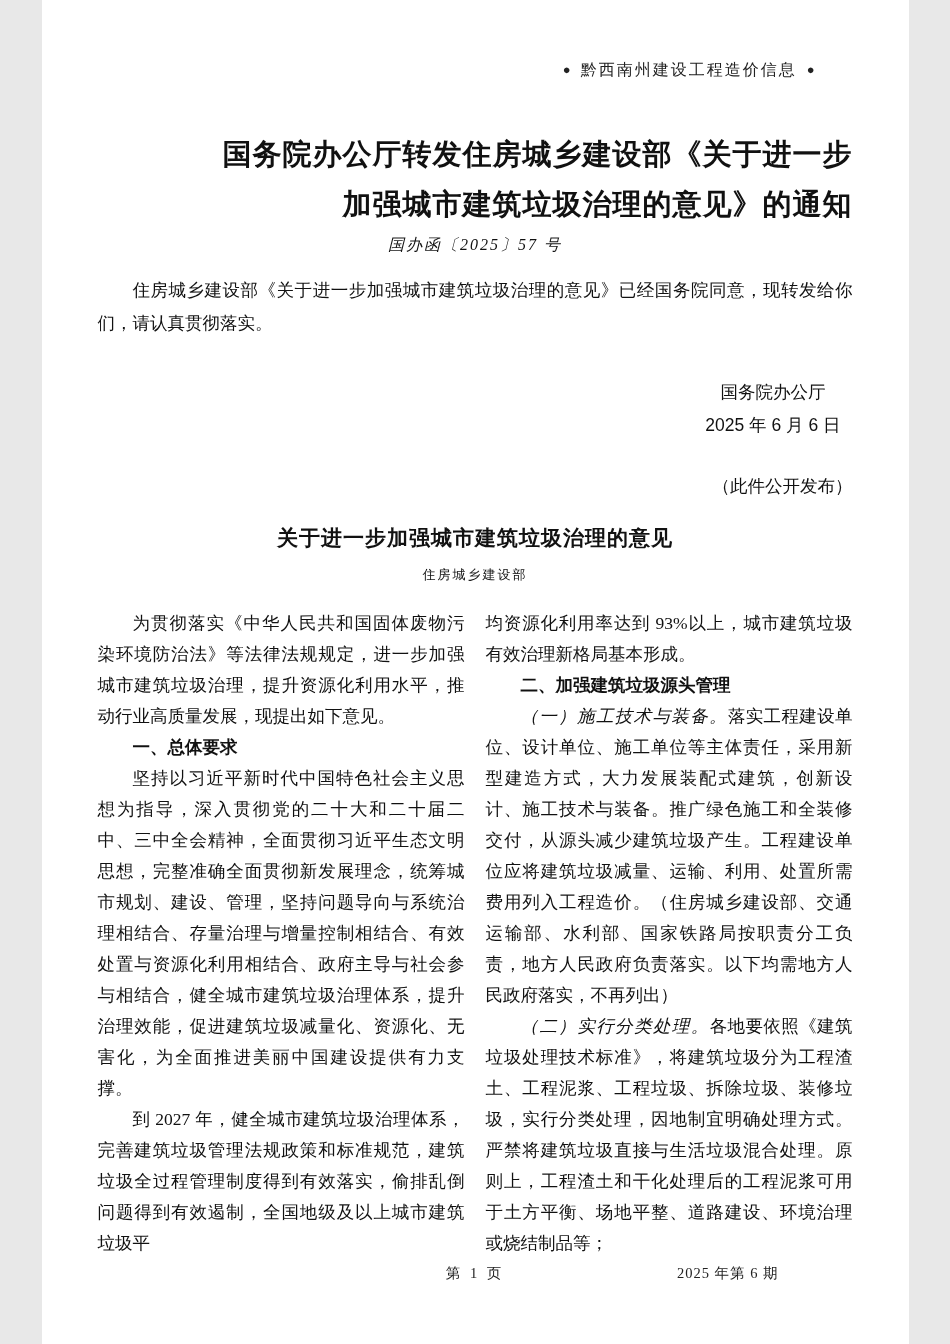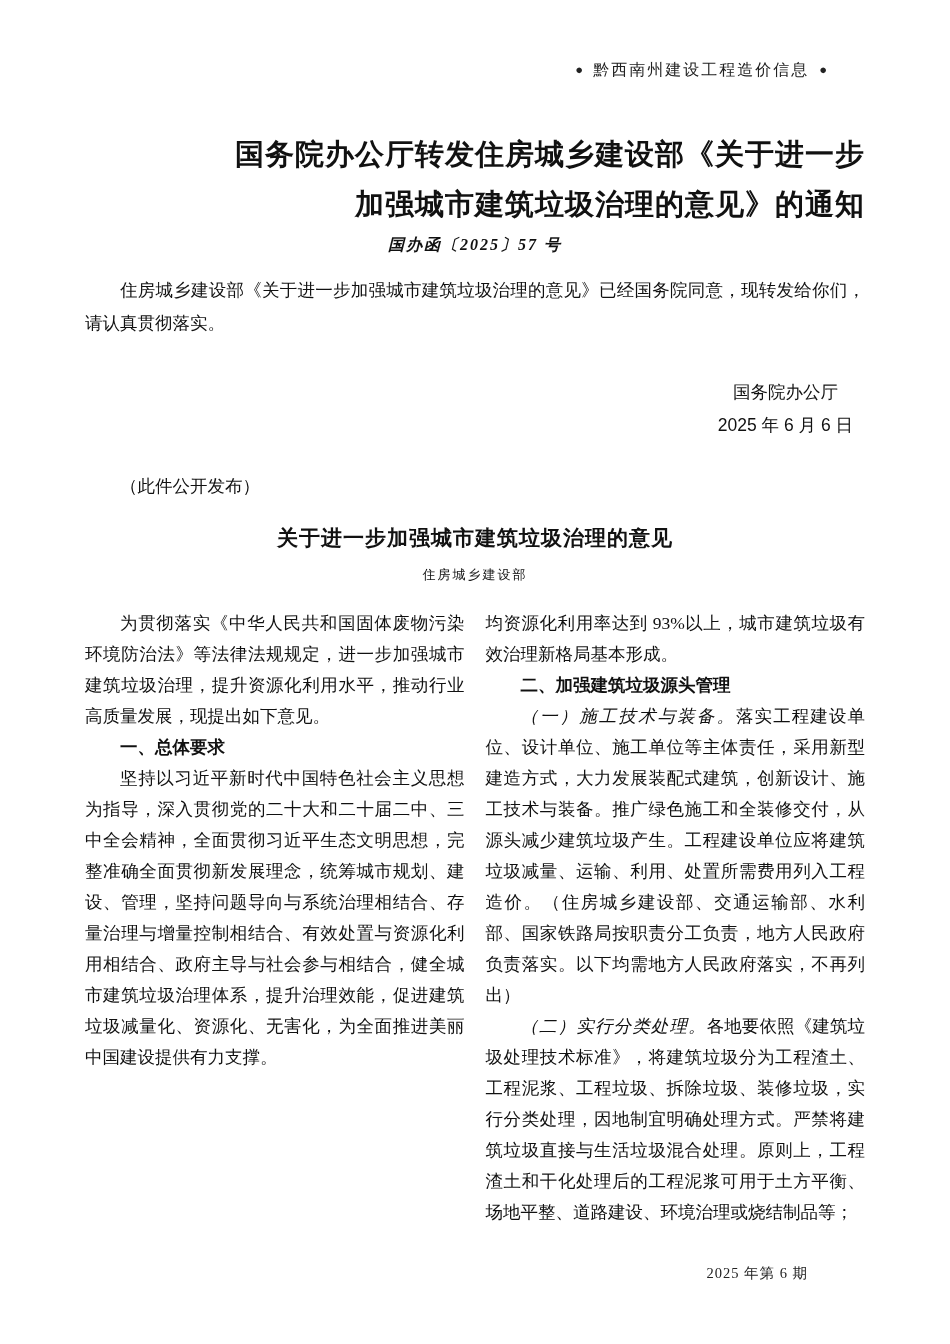--- a/index.html
+++ b/index.html
@@ -1,25 +1,25 @@
 <!DOCTYPE html>
 <html lang="zh"><head>
 <meta charset="utf-8">
 <style>
   * { margin: 0; padding: 0; box-sizing: border-box; }
   html, body { background: #e8e8e8; }
   .page {
     position: relative;
-    width: 950px;
+    width: 867px;
     height: 1344px;
     margin: 0 auto;
     background: #ffffff;
     color: #111111;
     font-family: "Liberation Serif", serif;
-    padding: 0 85px;
+    padding: 0 56px;
     overflow: hidden;
   }
   
   .running-header {
     padding-top: 60px;
     text-align: right;
     padding-right: 38px;
     font-size: 16px;
     letter-spacing: 2px;
     color: #222;
@@ -35,41 +35,40 @@
     font-weight: 700;
     letter-spacing: 1px;
     font-family: "Liberation Serif", serif;
   }
   .doc-number {
     margin-top: 6px;
     text-align: center;
     font-size: 16px;
     font-style: italic;
     letter-spacing: 2px;
-    font-weight: bold;
   }
   
   .intro { margin-top: 18px; font-size: 17.5px; line-height: 33px; text-align: justify; }
   .intro .salutation { text-indent: 0; }
   .intro .notice-body { text-indent: 2em; }
   
   .signature-row {
     margin-top: 36px;
     display: flex;
     justify-content: flex-end;
     padding-right: 12px;
   }
   .signature {
     text-align: center;
     font-size: 17.5px;
     line-height: 33px;
     font-family: "Liberation Sans", sans-serif;
   }
   
-  .public-note { margin-top: 32px; font-size: 17.5px; text-indent: 2em; }
+  .public-note { margin-top: 32px; font-size: 17.5px; text-indent: 2em; text-align: right; }
   
   .opinion-title {
     margin-top: 26px;
     text-align: center;
     font-size: 21px;
     font-weight: 700;
     letter-spacing: 1px;
   }
   .opinion-author { margin-top: 14px; text-align: center; font-size: 13px; letter-spacing: 2px; }
   
@@ -94,21 +93,21 @@
     height: 22px;
     font-size: 14.5px;
     color: #222;
   }
   .page-footer .page-num {
     position: absolute; left: 0; right: 0;
     text-align: center;
     letter-spacing: 3px;
   }
   .page-footer .issue {
-    position: absolute; right: 142px;
+    position: absolute; right: 130px;
     letter-spacing: 1px;
   }
 </style>
 </head>
 <body>
 
 <div class="page">
 
   <div class="running-header">
     <span class="bullet">●</span><span class="htext">黔西南州建设工程造价信息</span><span class="bullet">●</span>
@@ -136,28 +135,30 @@
 
   <h2 class="opinion-title">关于进一步加强城市建筑垃圾治理的意见</h2>
   <div class="opinion-author">住房城乡建设部</div>
 
   <div class="columns">
 
     <div class="column">
       <p class="col-para">为贯彻落实《中华人民共和国固体废物污染环境防治法》等法律法规规定，进一步加强城市建筑垃圾治理，提升资源化利用水平，推动行业高质量发展，现提出如下意见。</p>
       <p class="col-heading">一、总体要求</p>
       <p class="col-para">坚持以习近平新时代中国特色社会主义思想为指导，深入贯彻党的二十大和二十届二中、三中全会精神，全面贯彻习近平生态文明思想，完整准确全面贯彻新发展理念，统筹城市规划、建设、管理，坚持问题导向与系统治理相结合、存量治理与增量控制相结合、有效处置与资源化利用相结合、政府主导与社会参与相结合，健全城市建筑垃圾治理体系，提升治理效能，促进建筑垃圾减量化、资源化、无害化，为全面推进美丽中国建设提供有力支撑。</p>
+      <p class="col-para">到 2027 年，健全城市建筑垃圾治理体系，完善建筑垃圾管理法规政策和标准规范，建筑垃圾全过程管理制度得到有效落实，偷排乱倒问题得到有效遏制，全国地级及以上城市建筑垃圾平</p>
     </div>
 
     <div class="column">
       <p class="col-para no-indent">均资源化利用率达到 93%以上，城市建筑垃圾有效治理新格局基本形成。</p>
       <p class="col-heading">二、加强建筑垃圾源头管理</p>
       <p class="col-para"><span class="lead">（一）施工技术与装备。</span><span>落实工程建设单位、设计单位、施工单位等主体责任，采用新型建造方式，大力发展装配式建筑，创新设计、施工技术与装备。推广绿色施工和全装修交付，从源头减少建筑垃圾产生。工程建设单位应将建筑垃圾减量、运输、利用、处置所需费用列入工程造价。（住房城乡建设部、交通运输部、水利部、国家铁路局按职责分工负责，地方人民政府负责落实。以下均需地方人民政府落实，不再列出）</span></p>
       <p class="col-para"><span class="lead">（二）实行分类处理。</span><span>各地要依照《建筑垃圾处理技术标准》，将建筑垃圾分为工程渣土、工程泥浆、工程垃圾、拆除垃圾、装修垃圾，实行分类处理，因地制宜明确处理方式。严禁将建筑垃圾直接与生活垃圾混合处理。原则上，工程渣土和干化处理后的工程泥浆可用于土方平衡、场地平整、道路建设、环境治理或烧结制品等；</span></p>
     </div>
 
   </div>
 
   <div class="page-footer">
+    <span class="page-num">第 1 页</span>
     <span class="issue">2025 年第 6 期</span>
   </div>
 
 </div>
 
 </body></html>

